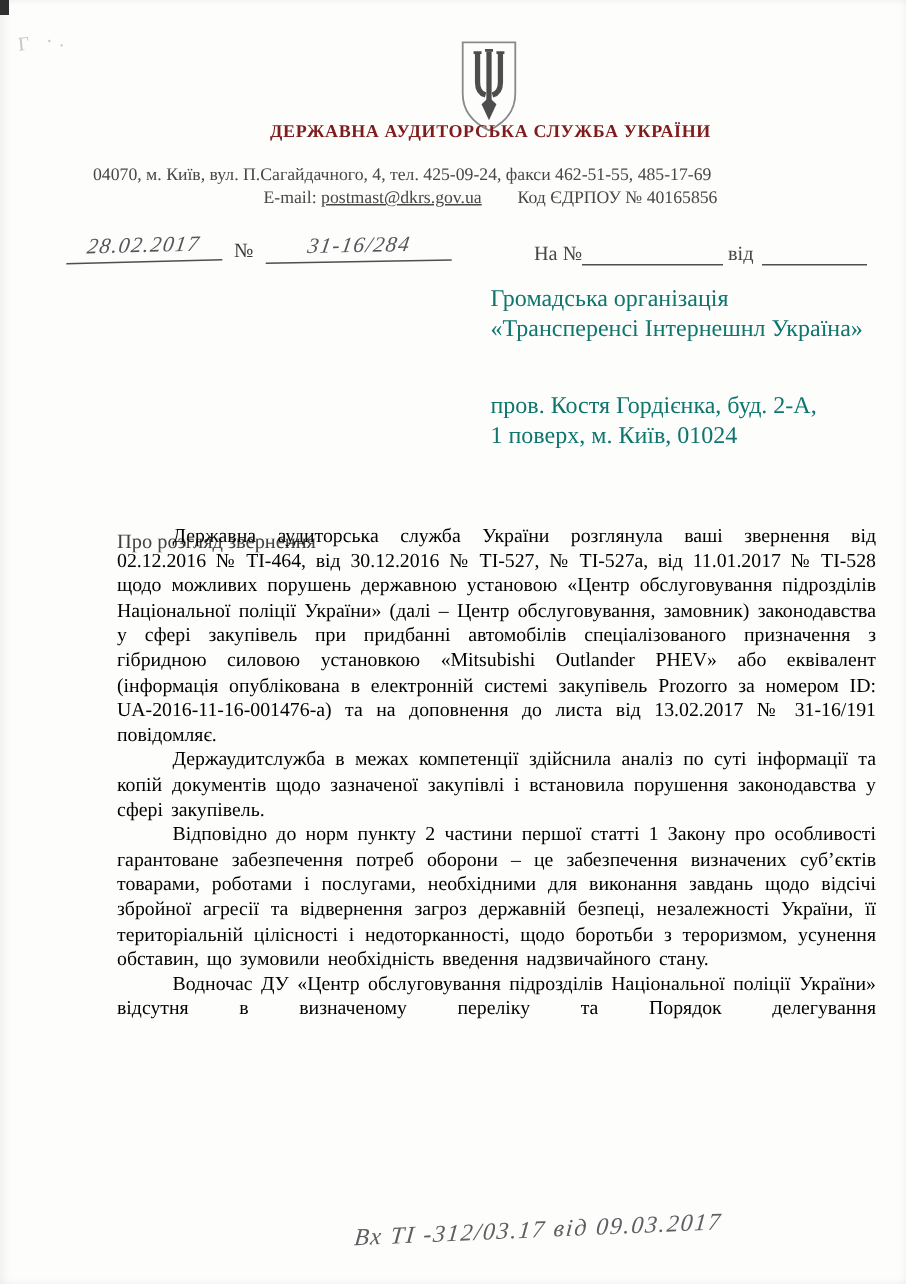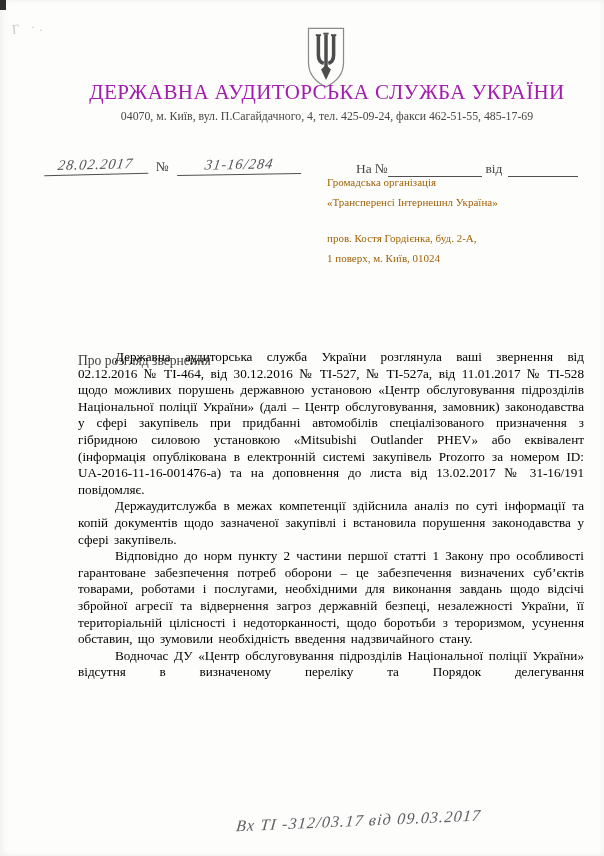--- a/index.html
+++ b/index.html
@@ -12,38 +12,38 @@
     color:#3a3a3a;
     box-shadow:inset 3px 0 6px rgba(0,0,0,0.05), inset -2px 0 4px rgba(0,0,0,0.03);
   }
   .abs{position:absolute;}
   
   .corner-blob{top:0;left:0;width:6px;height:10px;background:#2f2f2f;}
   .corner-marks{top:20px;left:12px;color:#c6c6c6;font-size:13px;transform:rotate(-6deg);letter-spacing:4px;}
   
   .emblem{top:26px;left:303px;}
   .org-name{top:80px;left:62px;width:530px;text-align:center;
-    font-size:21px;font-weight:normal;color:#a21caf;letter-spacing:0.4px;white-space:nowrap;}
-  .org-address{top:109px;left:62px;width:530px;text-align:center;font-size:11.8px;color:#474747;white-space:nowrap;}
+    font-size:12px;font-weight:bold;color:#7f1d1d;letter-spacing:0.4px;white-space:nowrap;}
+  .org-address{top:109px;left:62px;width:530px;font-size:11.8px;color:#474747;white-space:nowrap;}
   .org-contacts{top:124px;left:62px;width:530px;text-align:center;font-size:11.8px;color:#474747;white-space:nowrap;}
   .org-contacts .u{text-decoration:underline;}
   .org-contacts .gap{display:inline-block;width:18px;}
   
   .ref-left{top:156px;left:44px;display:flex;align-items:flex-end;gap:8px;font-size:13.5px;}
   .hw-slot{display:inline-block;border-bottom:1px solid #4f4f4f;text-align:center;padding:0 4px 1px 4px;}
   .hw{font-style:italic;color:#55555b;font-size:14.5px;letter-spacing:1px;transform:skewX(-10deg);display:inline-block;}
   .slot-date{width:96px;transform:rotate(-1.5deg);}
   .slot-num{width:116px;transform:rotate(-1deg);}
   .ref-right{top:161px;left:356px;font-size:13.5px;color:#474747;white-space:nowrap;}
   .blank{display:inline-block;border-bottom:1px solid #4f4f4f;height:13px;vertical-align:bottom;}
   .blank-a{width:94px;}
   .blank-b{width:70px;margin-left:6px;}
   
-  .recipient{top:173px;left:327px;font-size:11px;line-height:19.5px;color:#a16207;}
-  .recipient .block2{margin-top:17px;}
+  .recipient{top:190px;left:327px;font-size:16px;line-height:19.5px;color:#0f766e;}
+  .recipient .block2{margin-top:32px;}
   
   .subject{top:313px;left:78px;font-size:13.6px;color:#414141;margin-top:40px;}
   .body-text{top:349px;left:78px;width:506px;font-size:13.2px;line-height:16.6px;
     text-align:justify;color:#000000;}
   .body-text p{margin:0;text-indent:37px;word-spacing:2px;}
   .body-text p.justify-last{text-align-last:justify;}
   
   .hw-note{top:810px;left:236px;width:330px;font-style:italic;color:#5e5e63;
     font-size:16px;letter-spacing:1.2px;transform:rotate(-2.5deg) skewX(-8deg);white-space:nowrap;}
 </style>
@@ -67,20 +67,26 @@
         <path d="M16.5 12 H23.5"></path>
         <path d="M36.5 12 H43.5"></path>
         <path d="M26.5 10 H33.5"></path>
       </g>
       <path d="M30 51 L23.5 57 L30 71 L36.5 57 Z" fill="#4d4d4d"></path>
     </svg>
   </div>
 
   <div class="abs org-name">ДЕРЖАВНА АУДИТОРСЬКА СЛУЖБА УКРАЇНИ</div>
   <div class="abs org-address">04070, м. Київ, вул. П.Сагайдачного, 4, тел. 425-09-24, факси 462-51-55, 485-17-69</div>
+  <div class="abs org-contacts">
+    <span>E-mail:</span>
+    <span class="u">postmast@dkrs.gov.ua</span>
+    <span class="gap"></span>
+    <span>Код ЄДРПОУ № 40165856</span>
+  </div>
 
   <div class="abs ref-left">
     <span class="hw-slot slot-date">
       <span class="hw">28.02.2017</span>
     </span>
     <span>№</span>
     <span class="hw-slot slot-num">
       <span class="hw">31-16/284</span>
     </span>
   </div>

